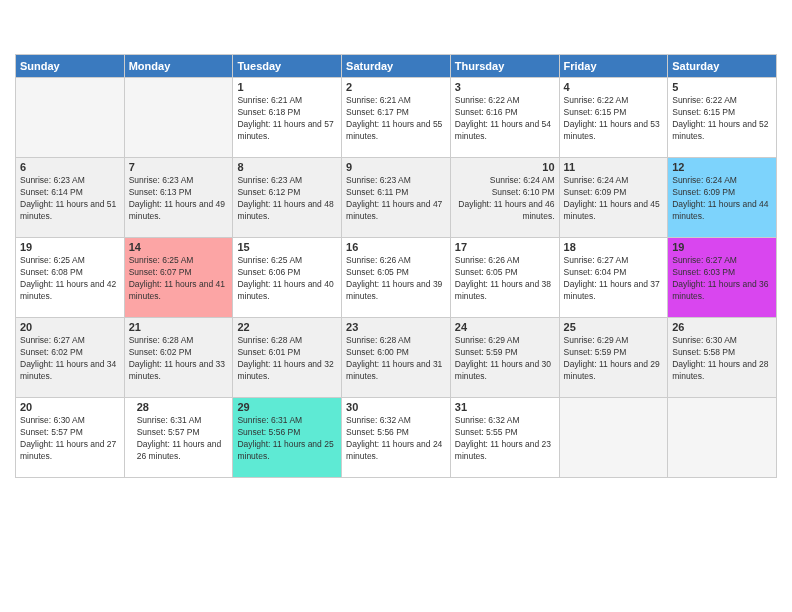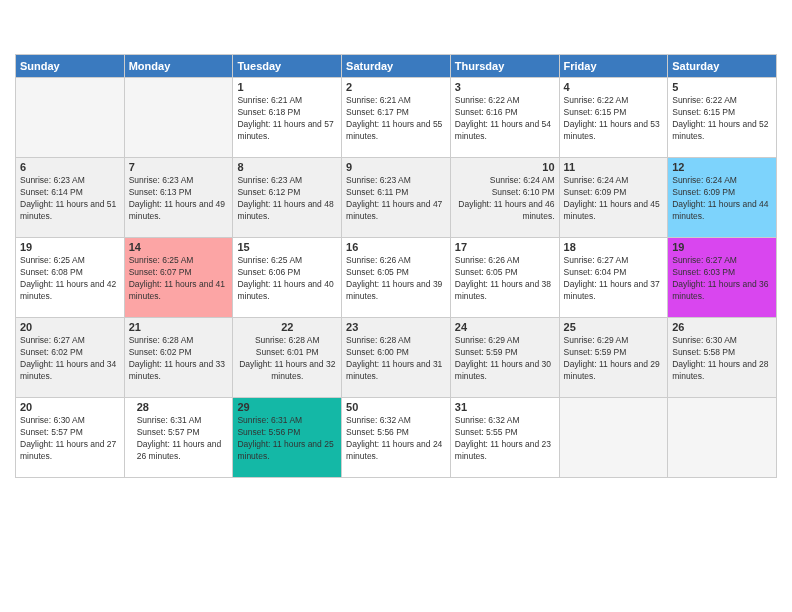--- a/index.html
+++ b/index.html
@@ -200,21 +200,21 @@
         </tr>
         <tr>
           <td style="background-color: rgb(240, 240, 240);">
             <span class="day-number">20</span>
             <div class="day-info">Sunrise: 6:27 AM<br>Sunset: 6:02 PM<br>Daylight: 11 hours and 34 minutes.</div>
           </td>
           <td style="background-color: rgb(240, 240, 240);">
             <span class="day-number">21</span>
             <div class="day-info">Sunrise: 6:28 AM<br>Sunset: 6:02 PM<br>Daylight: 11 hours and 33 minutes.</div>
           </td>
-          <td style="background-color: rgb(240, 240, 240); text-align: center;">
+          <td style="background-color: rgb(240, 240, 240);">
             <span class="day-number">22</span>
             <div class="day-info">Sunrise: 6:28 AM<br>Sunset: 6:01 PM<br>Daylight: 11 hours and 32 minutes.</div>
           </td>
           <td style="background-color: rgb(240, 240, 240);">
             <span class="day-number">23</span>
             <div class="day-info">Sunrise: 6:28 AM<br>Sunset: 6:00 PM<br>Daylight: 11 hours and 31 minutes.</div>
           </td>
           <td style="background-color: rgb(240, 240, 240);">
             <span class="day-number">24</span>
             <div class="day-info">Sunrise: 6:29 AM<br>Sunset: 5:59 PM<br>Daylight: 11 hours and 30 minutes.</div>
@@ -230,26 +230,26 @@
         </tr>
         <tr>
           <td style="background-color: rgb(255, 255, 255);">
             <span class="day-number">20</span>
             <div class="day-info">Sunrise: 6:30 AM<br>Sunset: 5:57 PM<br>Daylight: 11 hours and 27 minutes.</div>
           </td>
           <td style="background-color: rgb(255, 255, 255); padding-left: 12px;">
             <span class="day-number">28</span>
             <div class="day-info">Sunrise: 6:31 AM<br>Sunset: 5:57 PM<br>Daylight: 11 hours and 26 minutes.</div>
           </td>
-          <td style="background-color: #14b8a6;">
+          <td style="background-color: #5eead4;">
             <span class="day-number">29</span>
             <div class="day-info">Sunrise: 6:31 AM<br>Sunset: 5:56 PM<br>Daylight: 11 hours and 25 minutes.</div>
           </td>
           <td style="background-color: rgb(255, 255, 255);">
-            <span class="day-number">50</span>
+            <span class="day-number">30</span>
             <div class="day-info">Sunrise: 6:32 AM<br>Sunset: 5:56 PM<br>Daylight: 11 hours and 24 minutes.</div>
           </td>
           <td style="background-color: rgb(255, 255, 255);">
             <span class="day-number">31</span>
             <div class="day-info">Sunrise: 6:32 AM<br>Sunset: 5:55 PM<br>Daylight: 11 hours and 23 minutes.</div>
           </td>
           <td class="empty" style="background-color: rgb(245, 245, 245);"></td>
           <td class="empty" style="background-color: rgb(245, 245, 245);"></td>
         </tr>
       </tbody>

